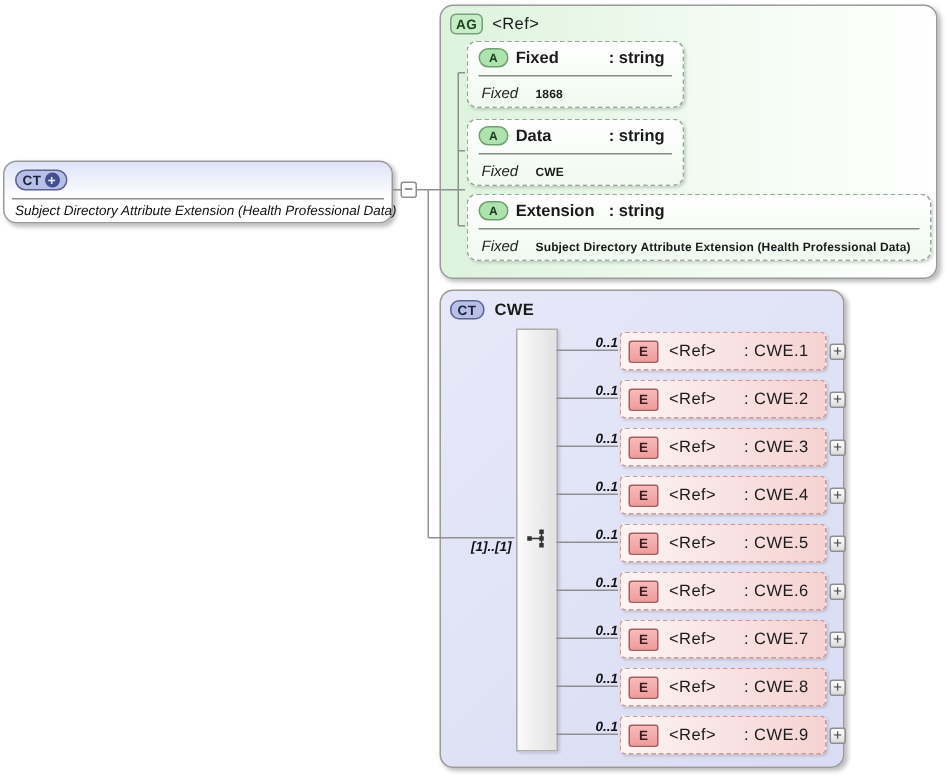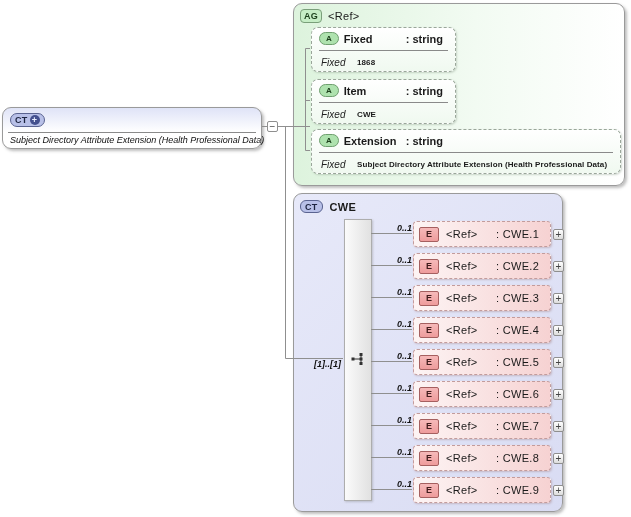--- a/index.html
+++ b/index.html
@@ -103,21 +103,21 @@
       <div class="attr-divider"></div>
       <div class="fixed-row">
         <span class="fixed-label">Fixed</span>
         <span class="fixed-value">1868</span>
       </div>
     </div>
 
     <div class="dashed-attr" style="left:17px; top:75px; width:145px; height:45px;">
       <div class="attr-hdr">
         <span class="badge badge-a">A</span>
-        <span class="attr-name">Item</span>
+        <span class="attr-name">Data</span>
         <span>: string</span>
       </div>
       <div class="attr-divider"></div>
       <div class="fixed-row">
         <span class="fixed-label">Fixed</span>
         <span class="fixed-value">CWE</span>
       </div>
     </div>
 
     <div class="dashed-attr" style="left:17px; top:125px; width:310px; height:45px;">

